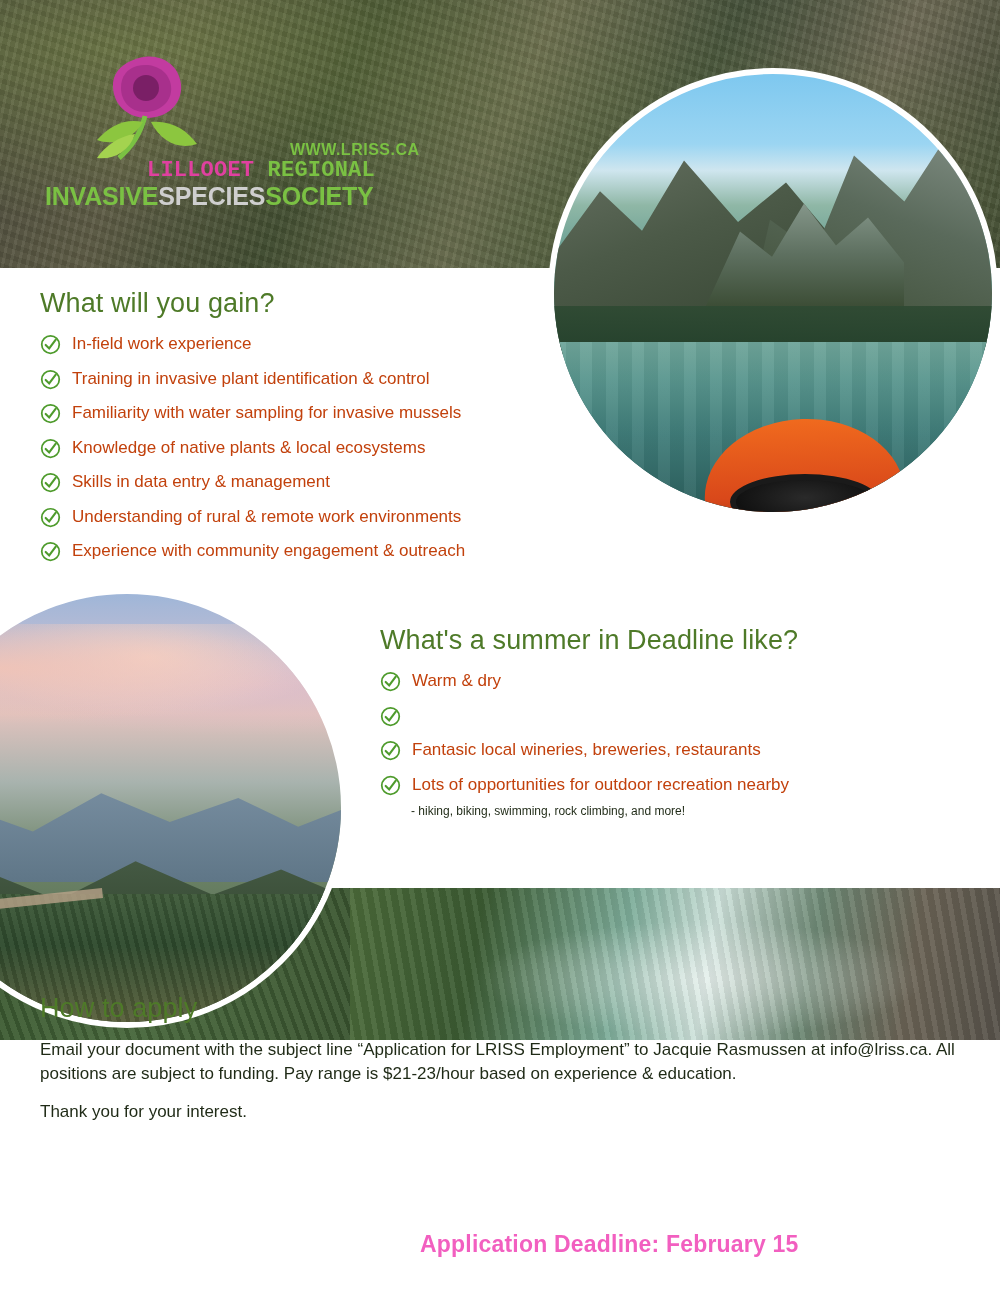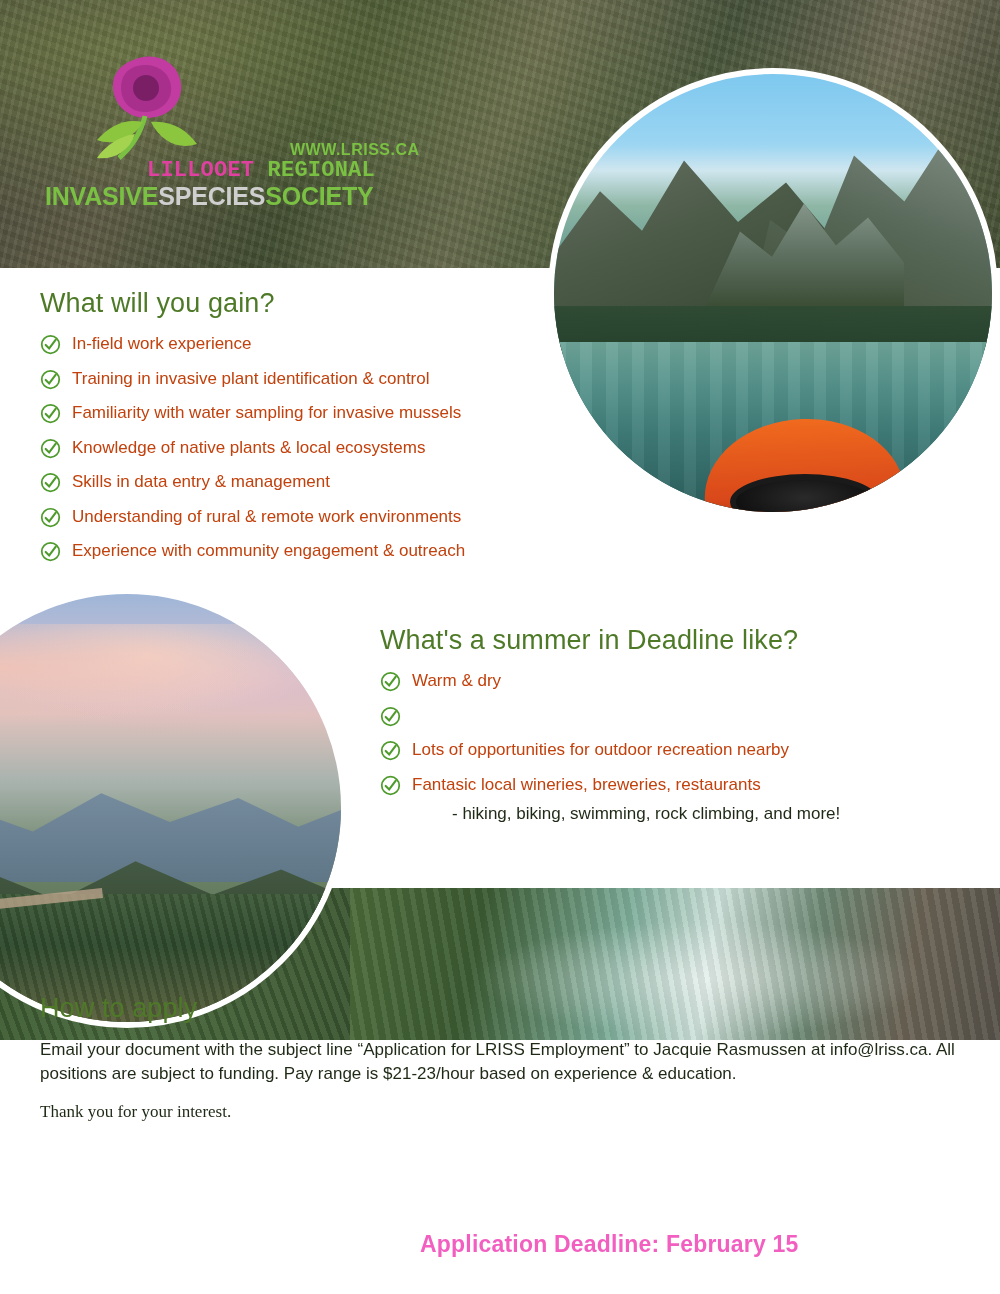--- a/index.html
+++ b/index.html
@@ -203,36 +203,36 @@
     color: #c2410c;
     line-height: 1.25;
   }
   ul.checklist li .tick {
     flex: 0 0 auto;
     width: 21px; height: 21px;
     margin-right: 11px;
     margin-top: 1px;
   }
   .sub-note {
-    margin: -4px 0 0 72px;
-    font-size: 17px;
+    margin: -4px 0 0 31px;
+    font-size: 12px;
     color: #1f2a16;
   }
 
   .gain { left: 40px; top: 288px; width: 520px; z-index: 7; }
   .summer { left: 380px; top: 625px; width: 560px; z-index: 7; }
 
   .apply-block { left: 40px; top: 993px; width: 920px; z-index: 7; }
   .apply-block p {
     margin: 0 0 14px 0;
     font-size: 17px;
     line-height: 1.42;
     color: #1f2a16;
   }
-  .apply-block p.last { margin-bottom: 4px; font-family: Liberation Serif, serif; }
+  .apply-block p.last { margin-bottom: 4px; }
   .apply-block b { font-weight: normal; }
 
   .deadline {
     position: absolute;
     left: 420px; top: 1231px;
     font-size: 23px;
     font-weight: bold;
     color: #f25fc0;
     letter-spacing: .2px;
     z-index: 8;
@@ -358,28 +358,28 @@
         <svg class="tick" viewBox="0 0 24 24">
             <circle cx="12" cy="12" r="10" fill="none" stroke="#4e9b2c" stroke-width="2"></circle>
             <path d="M6.5 12.5 L10.5 16.5 L18 6.5" fill="none" stroke="#4e9b2c" stroke-width="2.4" stroke-linecap="round"></path>
           </svg>
       </li>
       <li>
         <svg class="tick" viewBox="0 0 24 24">
             <circle cx="12" cy="12" r="10" fill="none" stroke="#4e9b2c" stroke-width="2"></circle>
             <path d="M6.5 12.5 L10.5 16.5 L18 6.5" fill="none" stroke="#4e9b2c" stroke-width="2.4" stroke-linecap="round"></path>
           </svg>
+        <span>Fantasic local wineries, breweries, restaurants</span>
+      </li>
+      <li>
+        <svg class="tick" viewBox="0 0 24 24">
+            <circle cx="12" cy="12" r="10" fill="none" stroke="#4e9b2c" stroke-width="2"></circle>
+            <path d="M6.5 12.5 L10.5 16.5 L18 6.5" fill="none" stroke="#4e9b2c" stroke-width="2.4" stroke-linecap="round"></path>
+          </svg>
         <span>Lots of opportunities for outdoor recreation nearby</span>
-      </li>
-      <li>
-        <svg class="tick" viewBox="0 0 24 24">
-            <circle cx="12" cy="12" r="10" fill="none" stroke="#4e9b2c" stroke-width="2"></circle>
-            <path d="M6.5 12.5 L10.5 16.5 L18 6.5" fill="none" stroke="#4e9b2c" stroke-width="2.4" stroke-linecap="round"></path>
-          </svg>
-        <span>Fantasic local wineries, breweries, restaurants</span>
       </li>
     </ul>
     <div class="sub-note">- hiking, biking, swimming, rock climbing, and more!</div>
   </div>
 
   <div class="section apply-block">
     <h2 class="heading apply">How to apply</h2>
     <p><span>Email your document with the subject line “Application for LRISS Employment” to Jacquie Rasmussen at </span><b>info@lriss.ca</b><span>. All positions are subject to funding. Pay range is $21-23/hour based on experience &amp; education.</span></p>
     <p class="last">Thank you for your interest.</p>
   </div>

